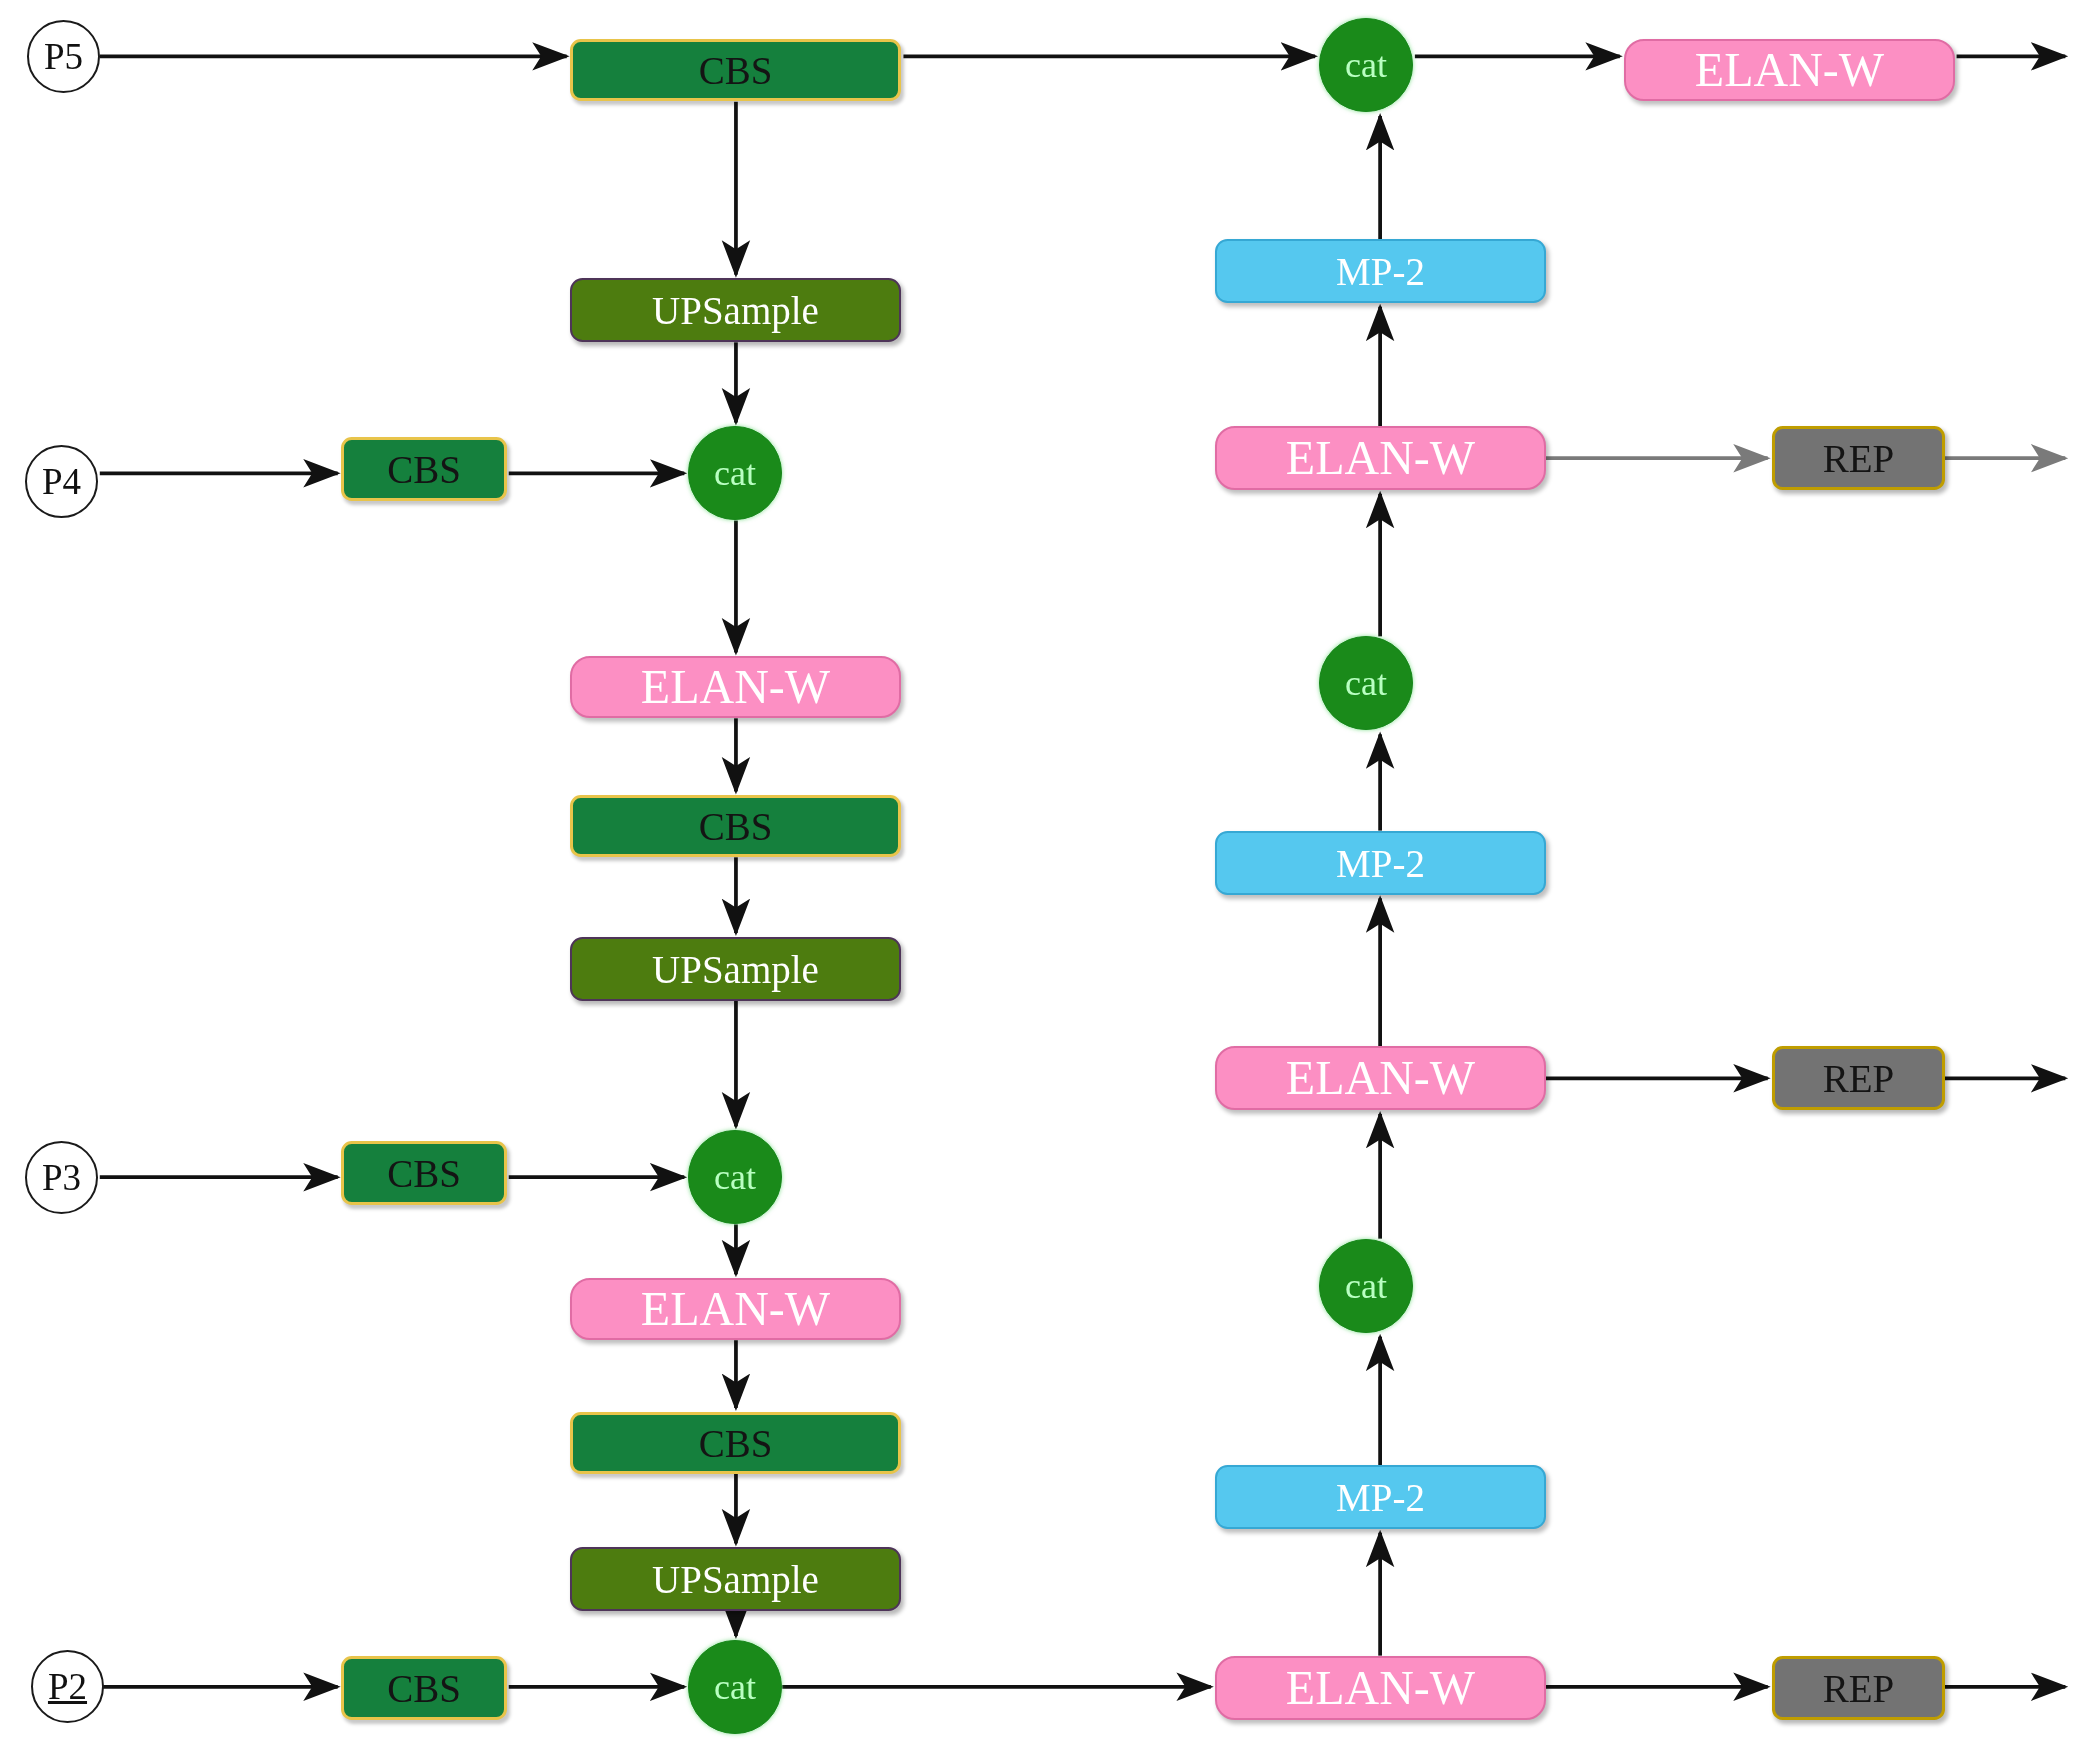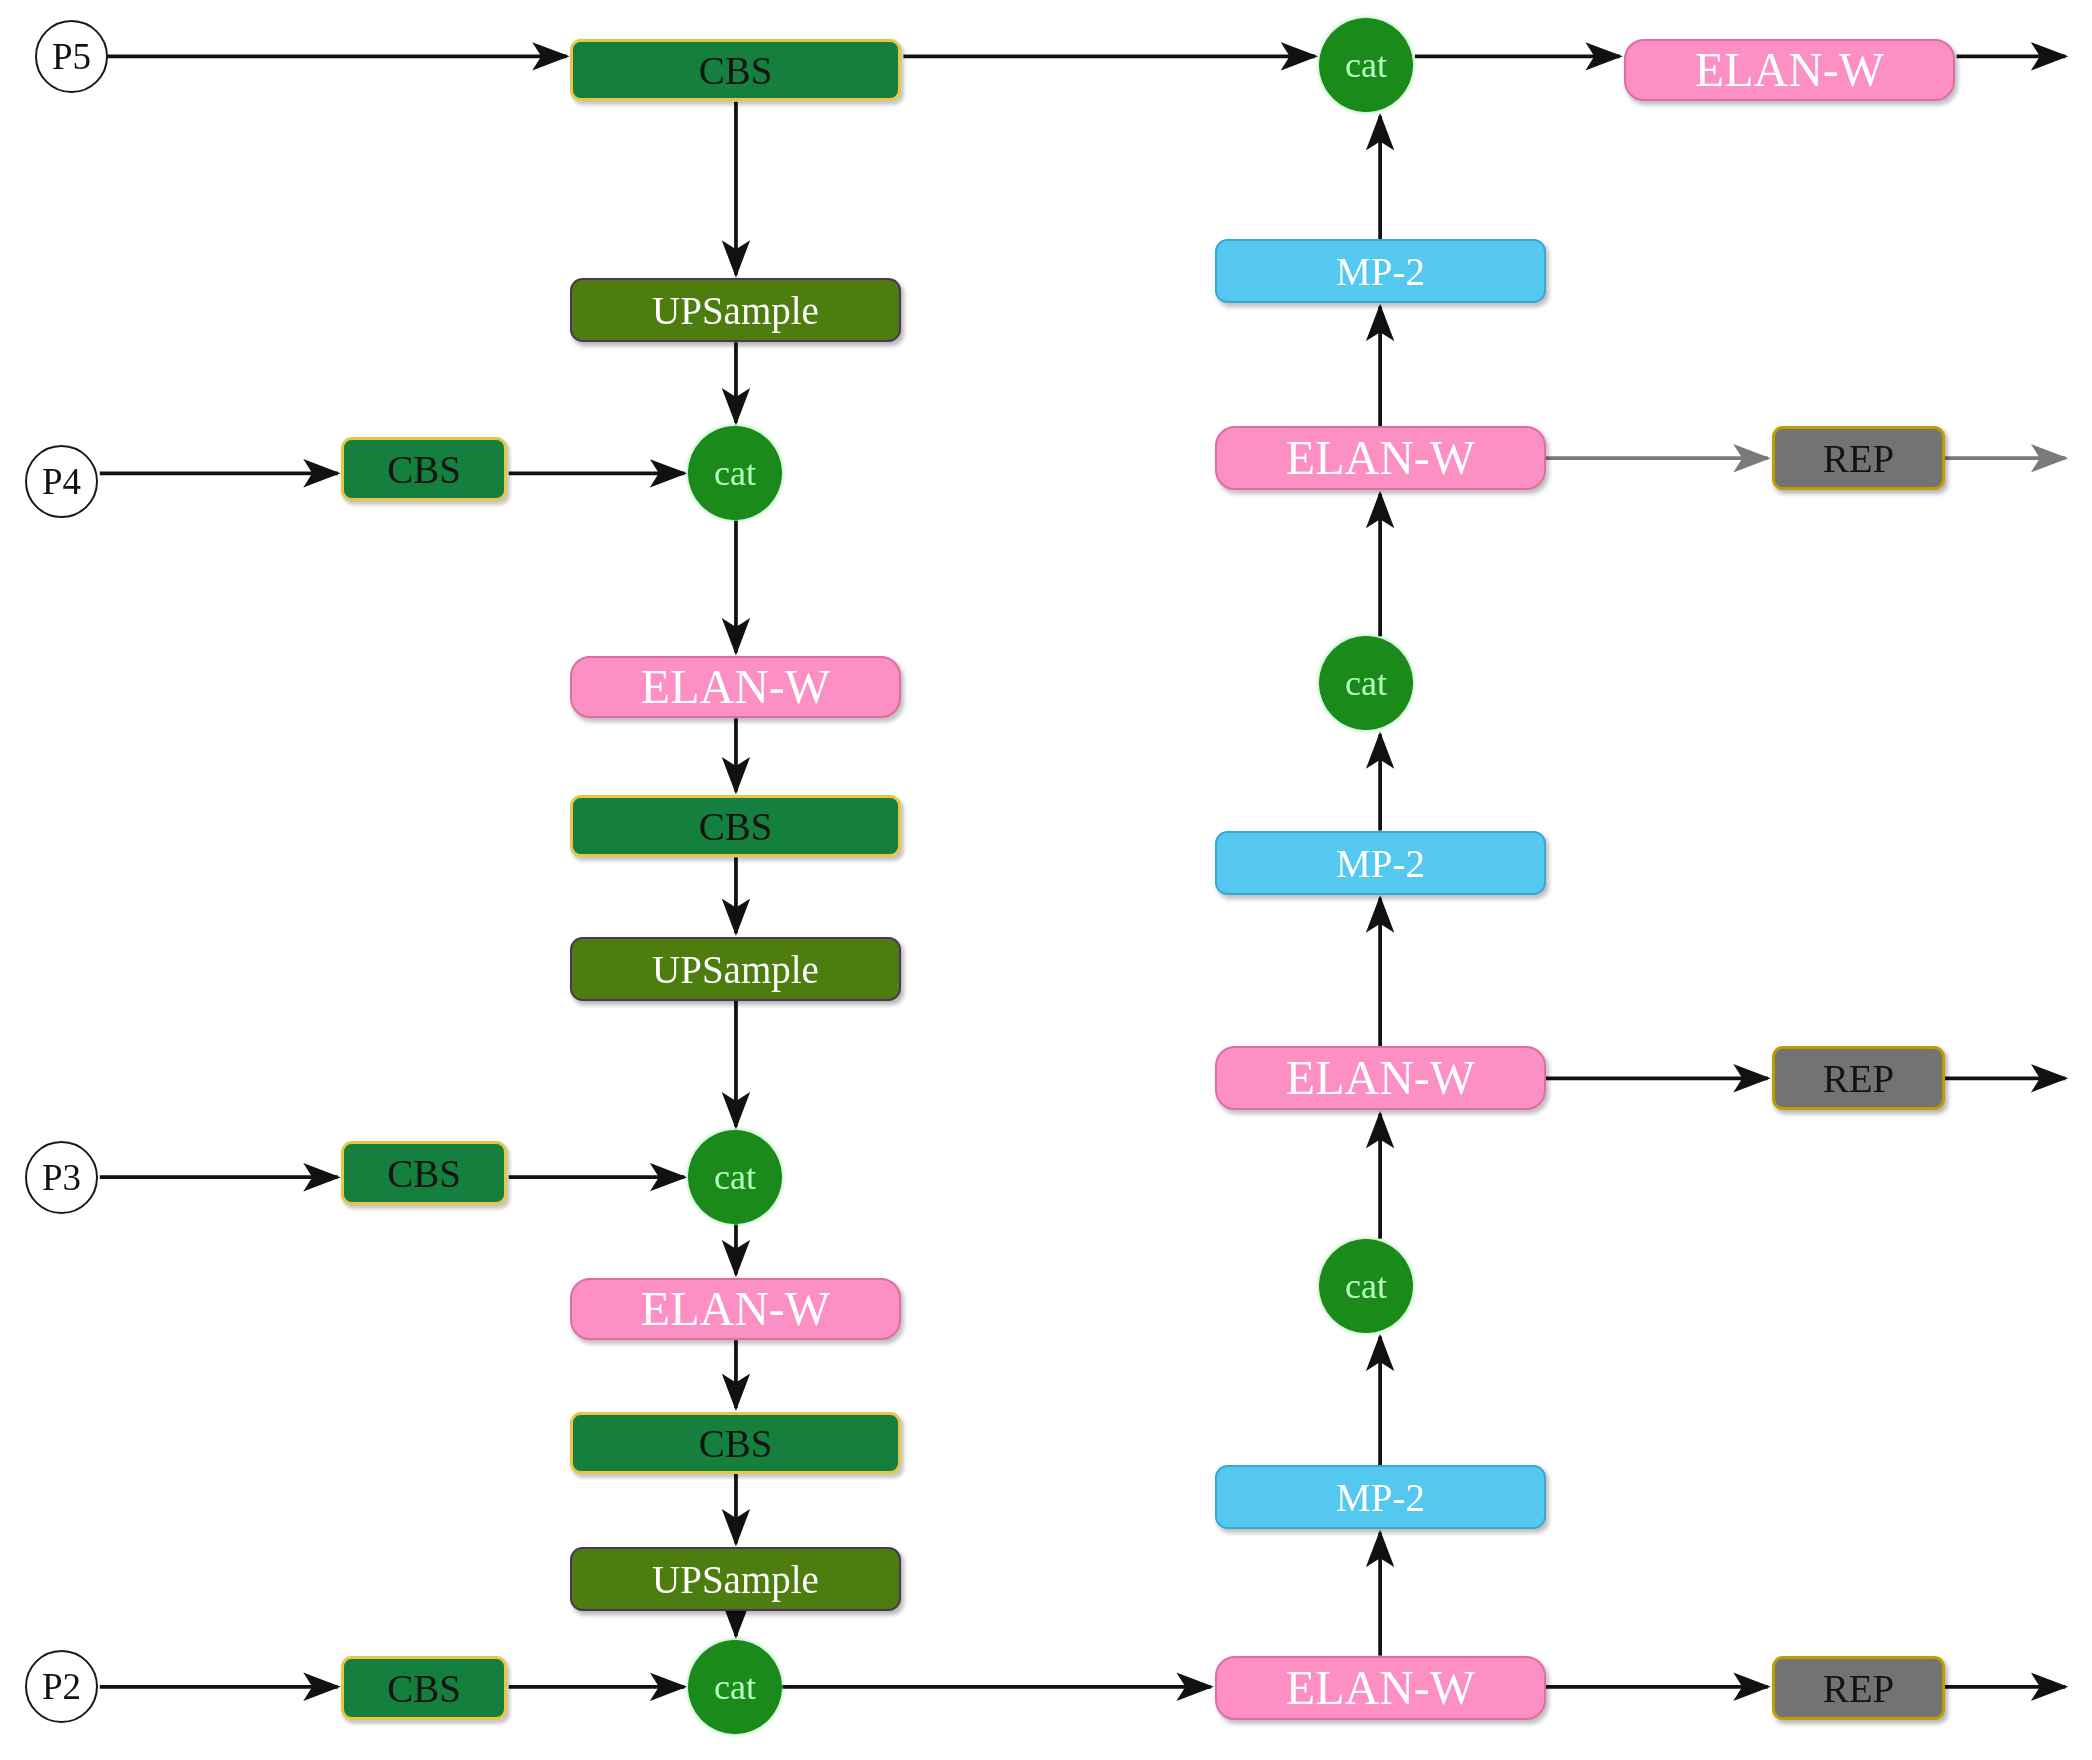--- a/index.html
+++ b/index.html
@@ -163,21 +163,21 @@
       <path d="M2182,514 L2318,514"></path>
     </g>
 
     <g stroke="#111111" stroke-width="4.2" fill="none">
 
       <path d="M1735,1210 L1984,1210" marker-end="url(#ah-black)"></path>
       <path d="M2182,1210 L2318,1210" marker-end="url(#ah-black)"></path>
     </g>
   </svg>
 
-  <div class="node port" style="left:35px;  top:19.6px;  width:73px;  height:73px;">P5</div>
+  <div class="node port" style="left:27px;  top:19.6px;  width:73px;  height:73px;">P5</div>
   <div class="node cbs" style="left:570px; top:39px;  width:331px; height:62px;">CBS</div>
   <div class="node cat" style="left:1319px;top:18px;  width:94px; height:94px;">cat</div>
   <div class="node elanw" style="left:1624px;top:39px; width:331px; height:62px;">ELAN-W</div>
 
   <div class="node upsample" style="left:570px; top:278px; width:331px; height:64px;">UPSample</div>
 
   <div class="node port" style="left:25px;  top:445px; width:73px;  height:73px;">P4</div>
   <div class="node cbs" style="left:341px; top:437px; width:166px; height:64px;">CBS</div>
   <div class="node cat" style="left:688px; top:426px; width:94px; height:94px;">cat</div>
   <div class="node mp2" style="left:1215px;top:239px; width:331px; height:64px;">MP-2</div>
@@ -195,20 +195,20 @@
   <div class="node cat" style="left:688px; top:1130px;width:94px; height:94px;">cat</div>
   <div class="node elanw" style="left:1215px;top:1046px;width:331px; height:64px;">ELAN-W</div>
   <div class="node rep" style="left:1772px;top:1046px;width:173px; height:64px;">REP</div>
 
   <div class="node elanw" style="left:570px; top:1278px;width:331px; height:62px;">ELAN-W</div>
   <div class="node cbs" style="left:570px; top:1412px;width:331px; height:62px;">CBS</div>
   <div class="node upsample" style="left:570px; top:1547px;width:331px; height:64px;">UPSample</div>
   <div class="node cat" style="left:1319px;top:1239px;width:94px; height:94px;">cat</div>
   <div class="node mp2" style="left:1215px;top:1465px;width:331px; height:64px;">MP-2</div>
 
-  <div class="node port" style="left:25px;  top:1650px;width:73px;  height:73px;">P2</div>
+  <div class="node port" style="left:31px;  top:1650px;width:73px;  height:73px;text-decoration:underline;">P2</div>
   <div class="node cbs" style="left:341px; top:1656px;width:166px; height:64px;">CBS</div>
   <div class="node cat" style="left:688px; top:1640px;width:94px; height:94px;">cat</div>
   <div class="node elanw" style="left:1215px;top:1656px;width:331px; height:64px;">ELAN-W</div>
   <div class="node rep" style="left:1772px;top:1656px;width:173px; height:64px;">REP</div>
 
 </div>
 
 
 </body></html>

